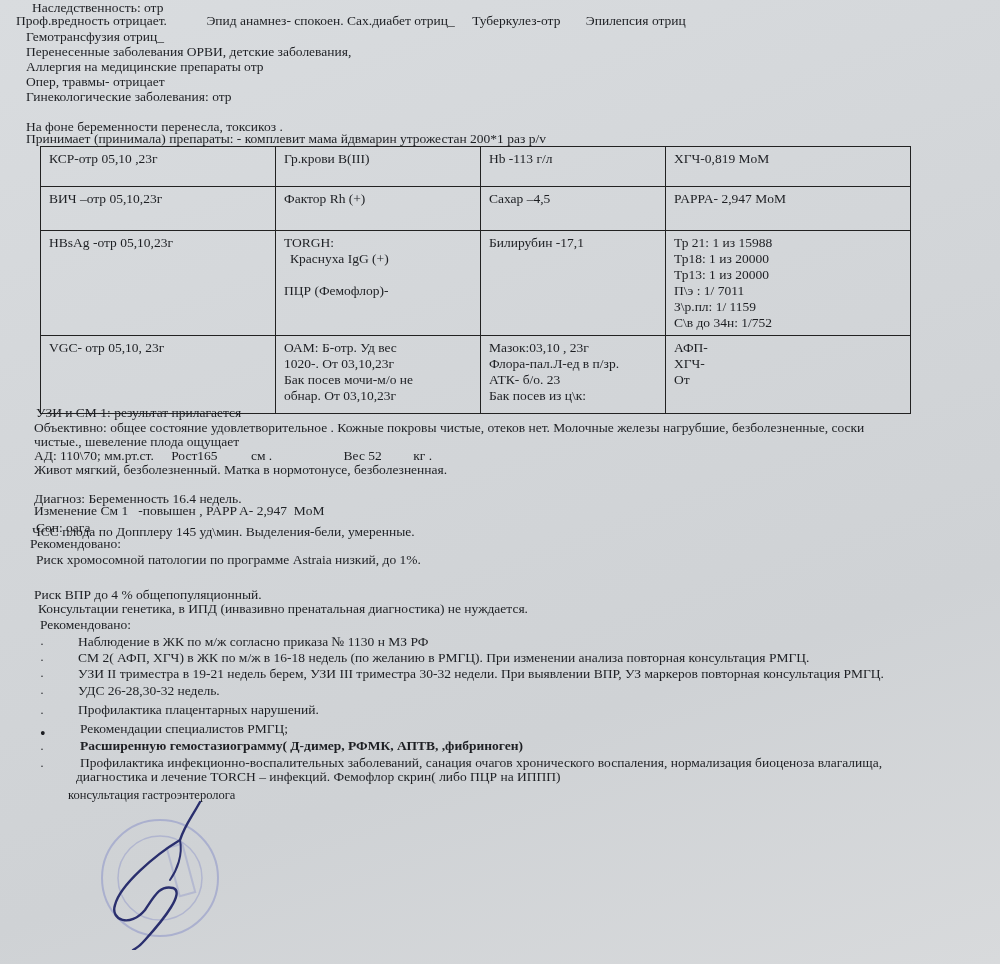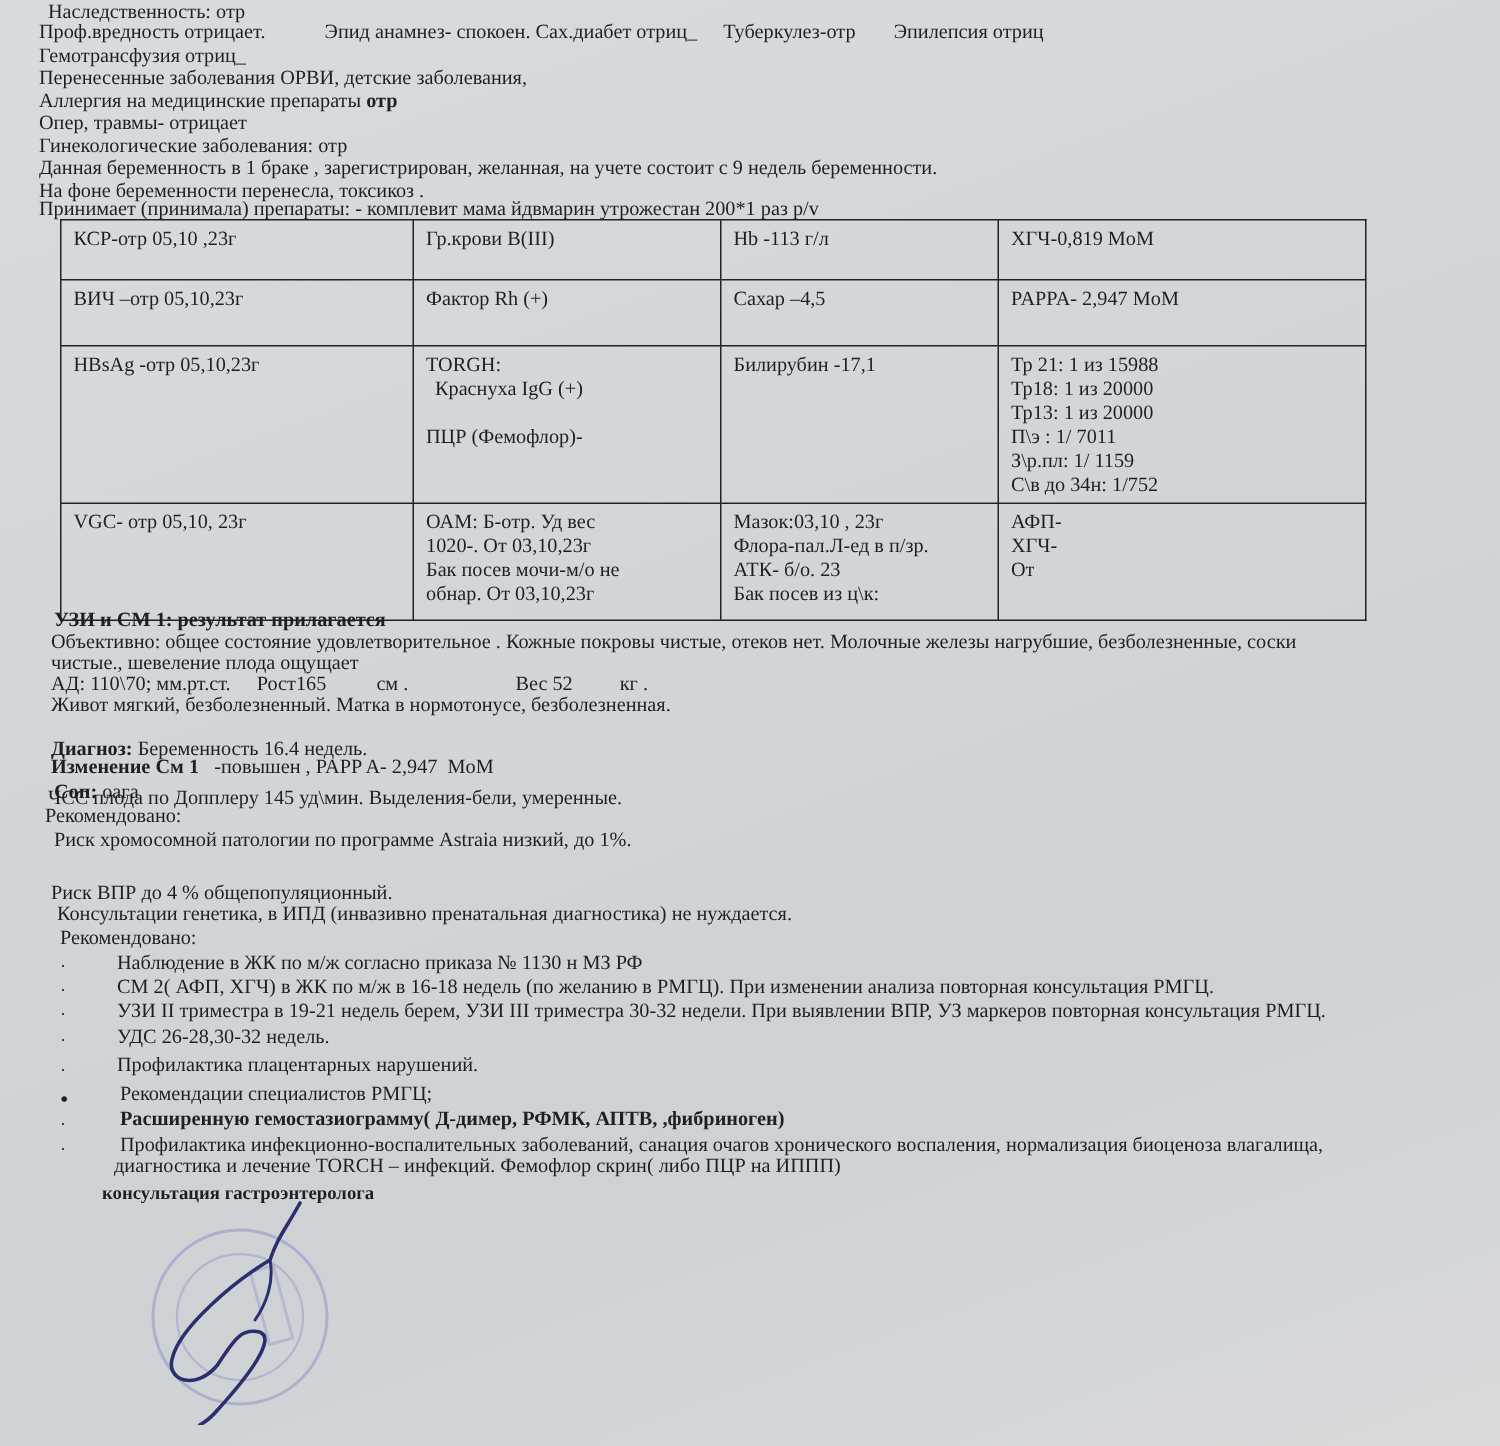--- a/index.html
+++ b/index.html
@@ -5,53 +5,52 @@
   html, body { margin: 0; padding: 0; }
   body {
     width: 1000px; height: 964px; overflow: hidden;
     background: linear-gradient(160deg, #d9dcdf 0%, #d3d6d9 40%, #cfd2d5 70%, #d8dadc 100%);
     font-family: "Liberation Serif", "DejaVu Serif", serif;
     color: #1d1f23;
     position: relative;
   }
   .page { position: absolute; left: 0; top: 0; width: 1000px; height: 964px; }
   .line { position: absolute; white-space: nowrap; font-size: 13.5px; line-height: 16px; }
-  .b { font-weight: bold; }
+  .b { font-weight: normal; }
   .seg { display: inline-block; }
   table.labs {
     position: absolute; left: 40px; top: 131px; border-collapse: collapse;
     font-size: 13.5px; line-height: 16px;
   }
   table.labs td { border: 1.6px solid #222; vertical-align: top; padding: 4px 6px 4px 8px; }
   .cell-line { display: block; white-space: nowrap; }
   .bullet { position: absolute; left: 40px; font-size: 12px; }
   .rec-item { position: absolute; left: 78px; white-space: nowrap; font-size: 13.5px; line-height: 16px; }
   .stamp { position: absolute; left: 85px; top: 800px; width: 150px; height: 150px; }
 </style>
 </head>
 <body>
 
 <div class="page">
 
   <div class="line" style="left:32px;top:0px;">Наследственность: отр</div>
-  <div class="line" style="left:26px;top:13px;">
+  <div class="line" style="left:16px;top:13px;">
     <span class="seg">Проф.вредность отрицает.</span>
     <span class="seg" style="margin-left:36px;">Эпид анамнез- спокоен. Сах.диабет отриц_</span>
     <span class="seg" style="margin-left:14px;">Туберкулез-отр</span>
     <span class="seg" style="margin-left:22px;">Эпилепсия отриц</span>
   </div>
   <div class="line" style="left:26px;top:29px;">Гемотрансфузия   отриц_</div>
   <div class="line" style="left:26px;top:44px;">Перенесенные заболевания  ОРВИ, детские заболевания,</div>
   <div class="line" style="left:26px;top:59px;">
     <span>Аллергия на медицинские препараты</span>
     <span class="b">отр</span>
   </div>
   <div class="line" style="left:26px;top:74px;">Опер, травмы- отрицает</div>
   <div class="line" style="left:26px;top:89px;">Гинекологические заболевания:  отр</div>
-  <div class="line" style="left:26px;top:104px;">Данная беременность в 1 браке , зарегистрирован, желанная, на учете состоит с 9 недель беременности.</div>
   <div class="line" style="left:26px;top:119px;">На фоне беременности перенесла,  токсикоз   .</div>
   <div class="line" style="left:26px;top:131px;">Принимает (принимала) препараты:  -  комплевит мама йдвмарин  утрожестан 200*1 раз p/v</div>
 
   <table class="labs" style="top:146px;padding-left:24px;">
     <tbody>
         <tr style="height:40px;">
       <td style="width:220px;">
             <span class="cell-line">КСР-отр  05,10  ,23г</span>
           </td>
       <td style="width:190px;">

